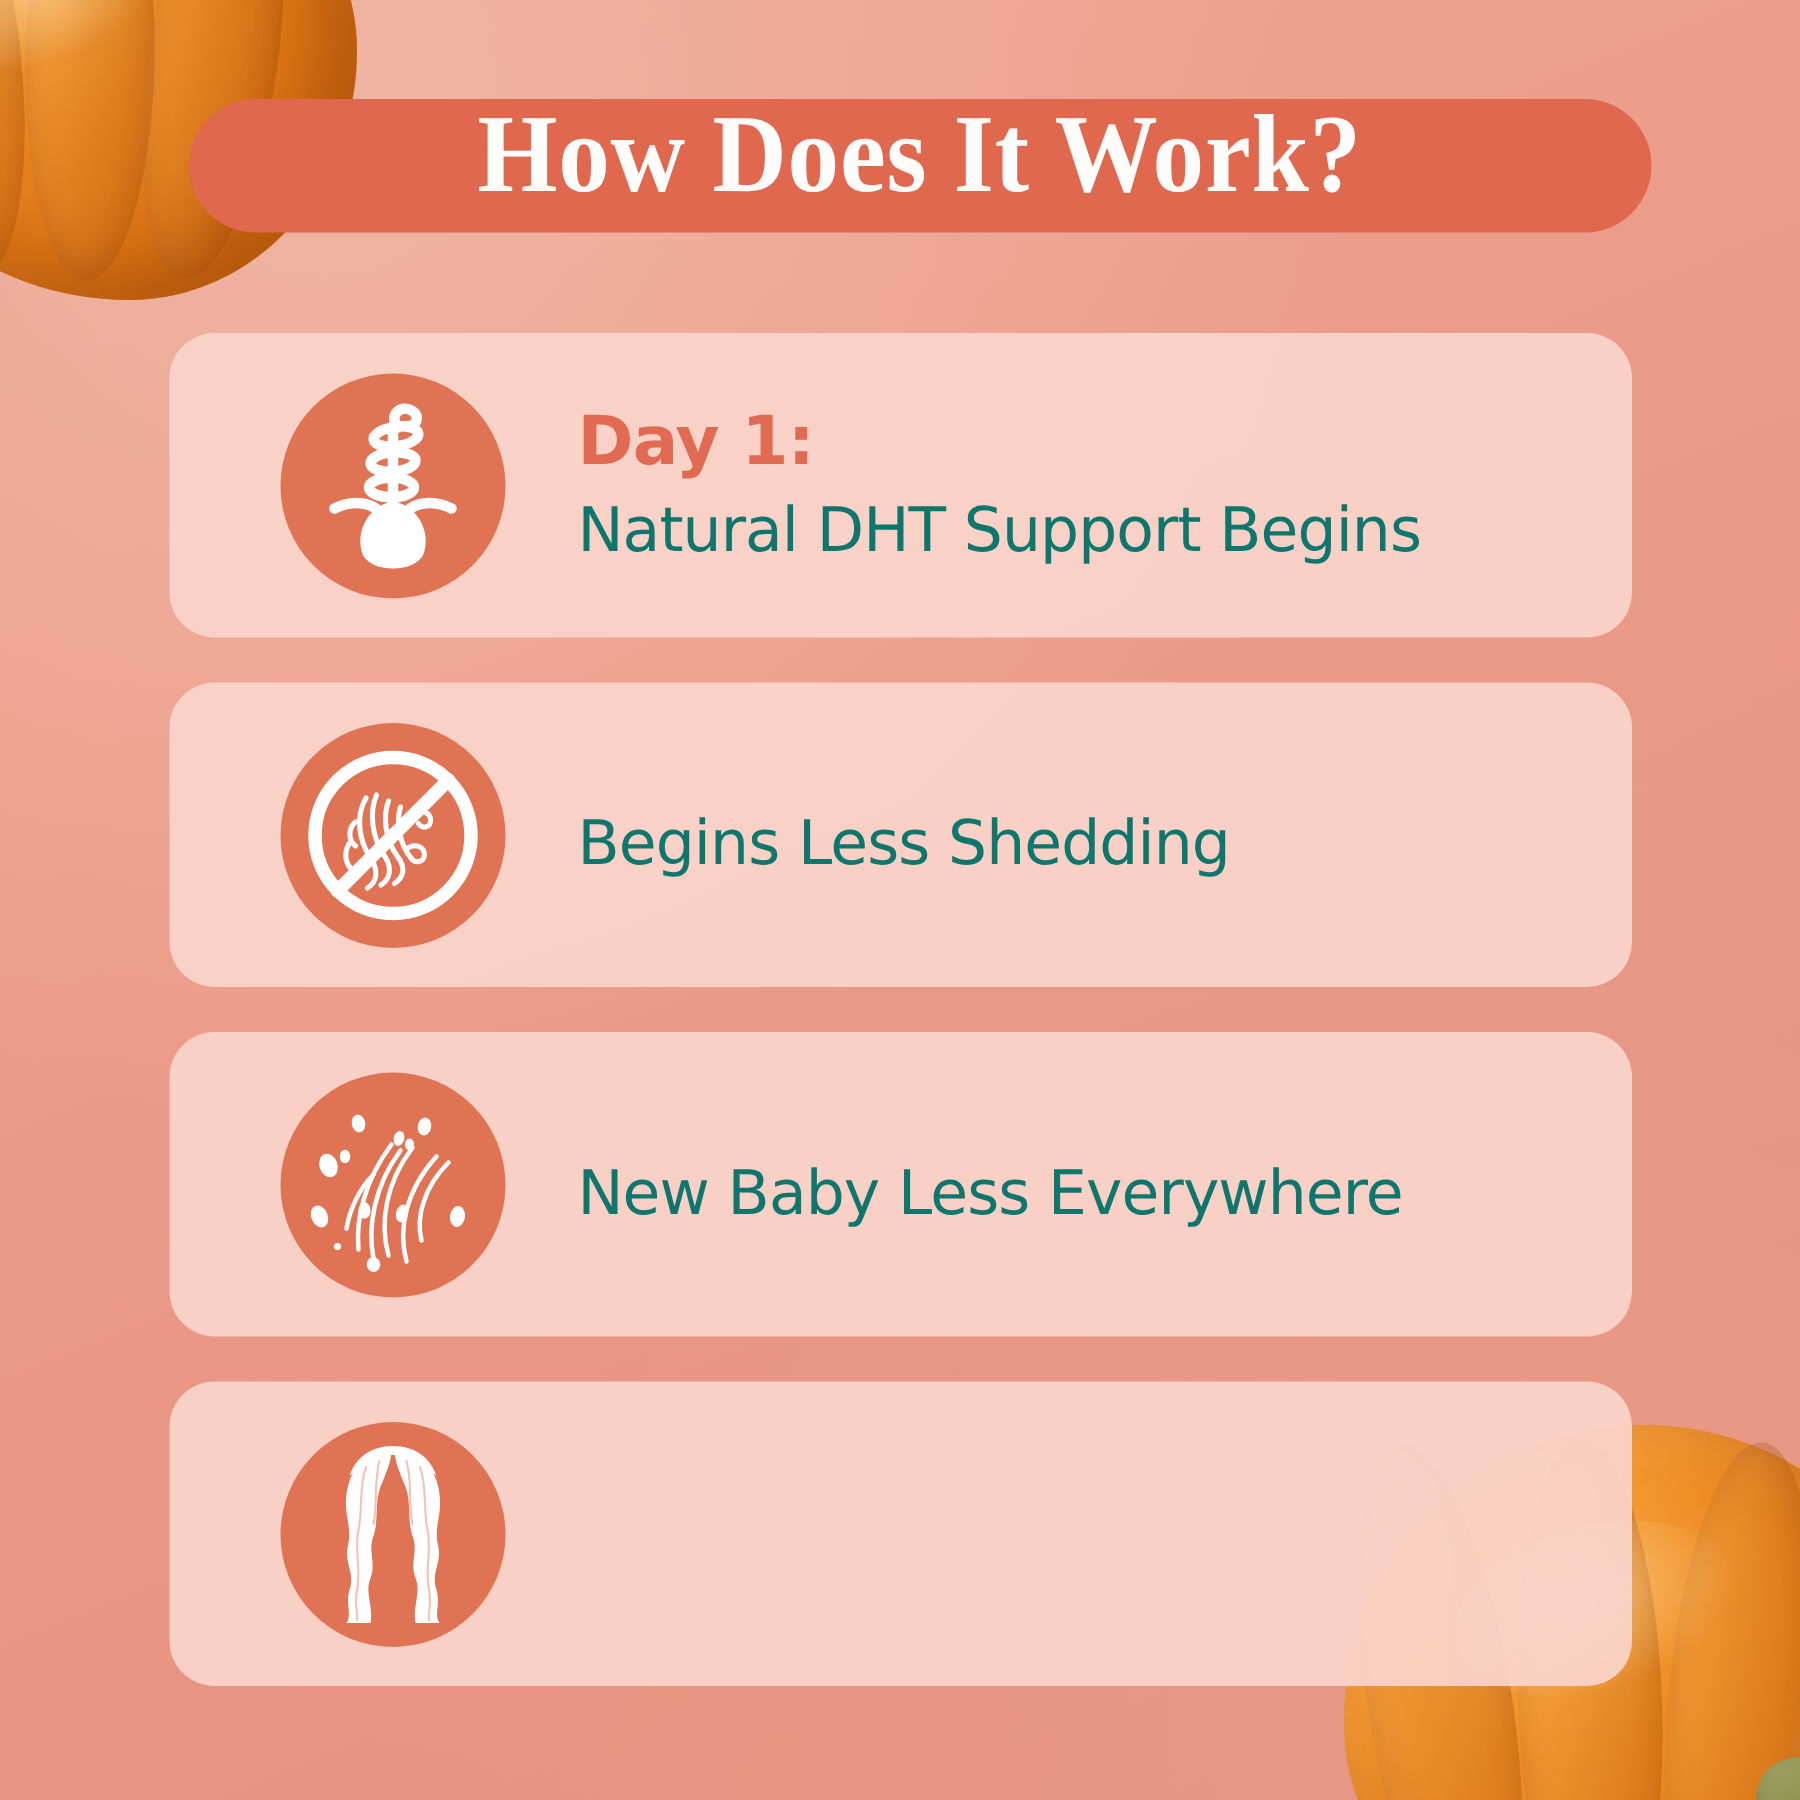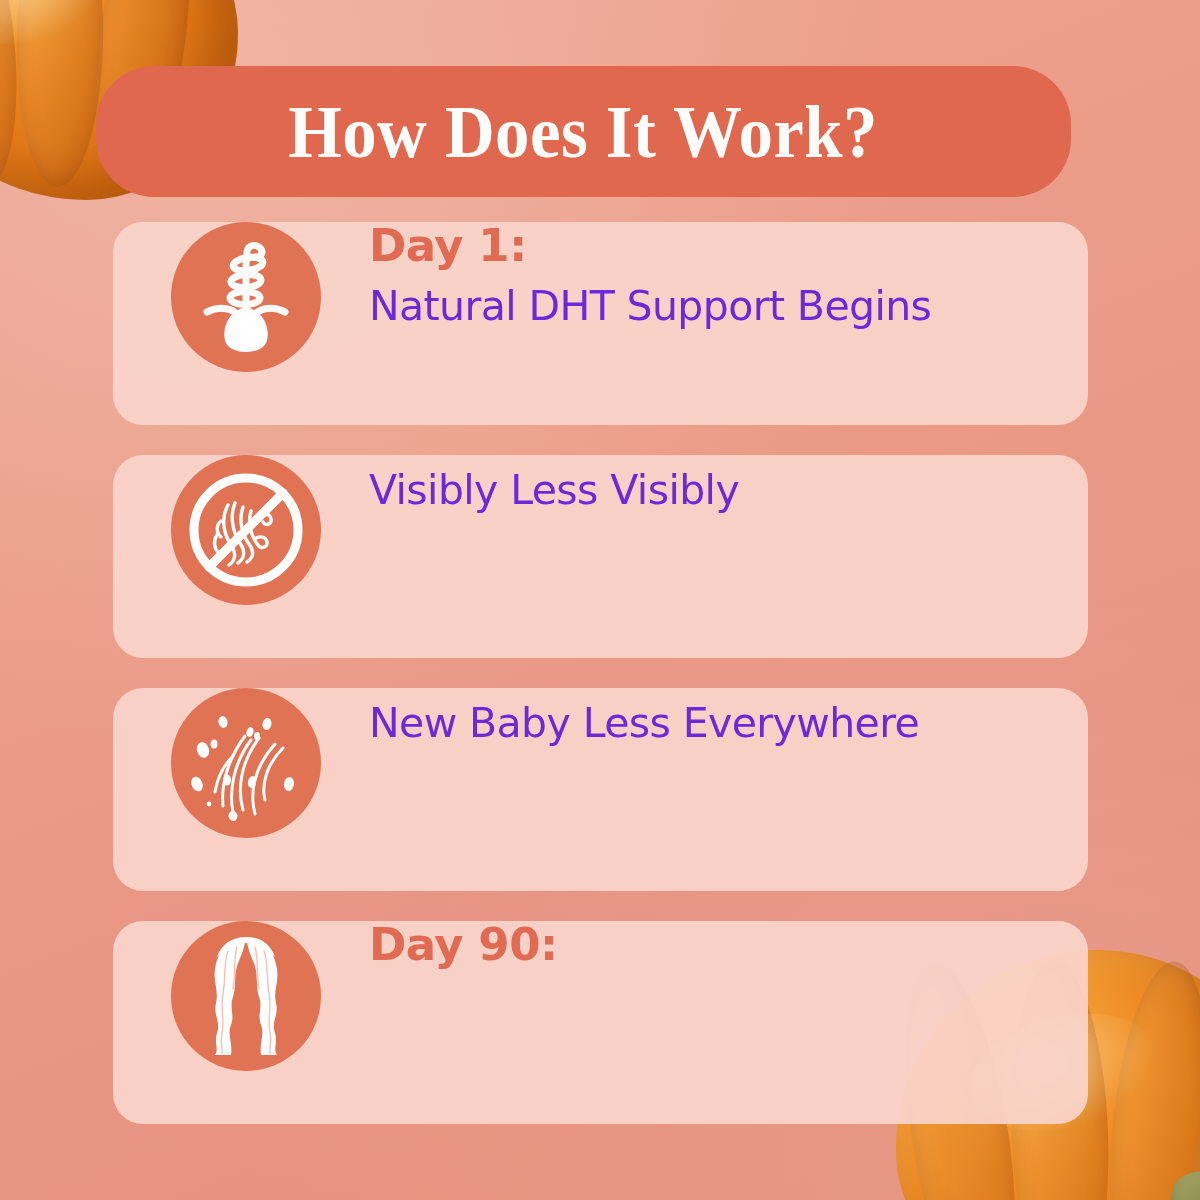--- a/index.html
+++ b/index.html
@@ -96,25 +96,25 @@
   .pumpkin-br .gloss {
     position:absolute; left:18%; top:18%;
     width:48%; height:30%;
     border-radius:50%;
     background:radial-gradient(ellipse at 42% 40%, rgba(255,232,186,.48), rgba(255,232,186,0) 72%);
     transform:rotate(-14deg);
   }
 
   
   #header-pill {
-    position:absolute; left:96px; top:66px;
-    width:975px; height:131px;
+    position:absolute; left:126px; top:66px;
+    width:975px; height:89px;
     background:#e0684f;
     border-radius:58px;
-    display:flex; align-items:center; justify-content:center;
+    display:flex; align-items:flex-start; justify-content:center;
     z-index:5;
   }
   #header-title {
     font-family:"Liberation Serif", "DejaVu Serif", serif;
     font-weight:700;
     font-size:74px;
     line-height:1;
     color:#fffdfb;
     letter-spacing:0.5px;
     transform:scaleX(0.93);
@@ -126,22 +126,22 @@
     position:absolute; left:113px; top:222px;
     width:975px;
     display:flex; flex-direction:column; gap:30px;
     z-index:4;
   }
   .card {
     position:relative;
     height:203px;
     background:rgba(250,213,203,0.92);
     border-radius:30px;
-    display:flex; 
-    padding-left:58px;
+    display:flex; align-items:center;
+    padding-left:74px;
   }
 
   .icon-badge {
     flex:0 0 auto;
     width:150px; height:150px;
     border-radius:50%;
     background:#e07354;
     position:relative;
     overflow:hidden;
   }
@@ -154,21 +154,21 @@
     font-size:45px;
     line-height:1.08;
     color:#e06a52;
     letter-spacing:-0.5px;
   }
   .desc-label {
     font-family:"DejaVu Sans", "Liberation Sans", sans-serif;
     font-weight:400;
     font-size:41px;
     line-height:1.14;
-    color:#6d28d9;
+    color:#0f766e;
     letter-spacing:-0.6px;
     margin-top:12px;
   }
 </style>
 </head>
 <body>
 
 <div id="poster">
 
   <div class="pumpkin-tl">
@@ -230,21 +230,21 @@
               <path d="M80 56 C77 66, 79 80, 87 90"></path>
               <path d="M88 62 C92 58, 99 58, 100 64 C101 70, 94 71, 92 67"></path>
               <path d="M84 84 C89 80, 96 82, 96 88 C96 93, 89 94, 87 90"></path>
               <path d="M50 66 C45 70, 45 78, 50 82"></path>
               <path d="M46 80 C42 86, 43 94, 48 98"></path>
             </g>
           </g>
         </svg>
       </div>
       <div class="card-text">
-        <div class="desc-label">Visibly Less Visibly</div>
+        <div class="desc-label">Begins Less Shedding</div>
       </div>
     </div>
 
     <div class="card">
       <div class="icon-badge">
         <svg viewBox="0 0 150 150" aria-hidden="true">
           <g fill="none" stroke="#ffffff" stroke-linecap="round" stroke-width="3">
             <path d="M52 118 C50 98, 56 72, 74 48"></path>
             <path d="M62 124 C58 104, 62 76, 80 52"></path>
             <path d="M72 122 C66 100, 70 74, 88 50"></path>
@@ -292,18 +292,17 @@
 
           <g fill="none" stroke="#f2b7a6" stroke-width="1.4" stroke-linecap="round" opacity="0.85">
             <path d="M57 30 C52 44, 55 58, 52 72 C49 86, 54 98, 51 112 C49 122, 52 128, 51 132"></path>
             <path d="M93 30 C98 44, 95 58, 98 72 C101 86, 96 98, 99 112 C101 122, 98 128, 99 132"></path>
             <path d="M66 26 C62 40, 65 54, 62 68"></path>
             <path d="M84 26 C88 40, 85 54, 88 68"></path>
           </g>
         </svg>
       </div>
       <div class="card-text">
-        <div class="day-label">Day 90:</div>
       </div>
     </div>
 
   </div>
 </div>
 
 </body></html>

